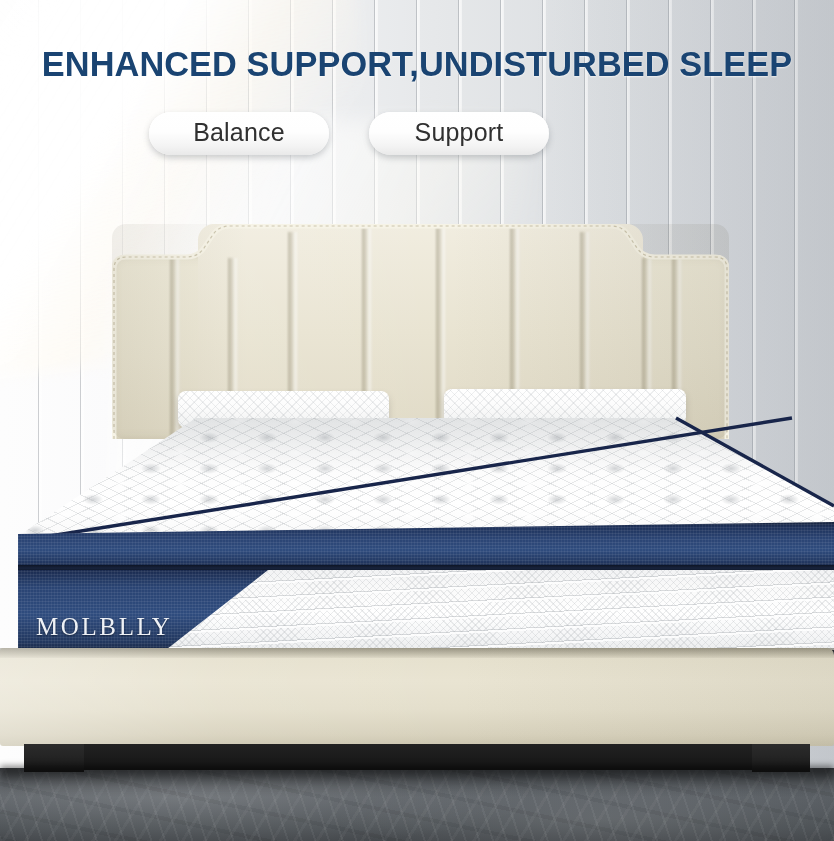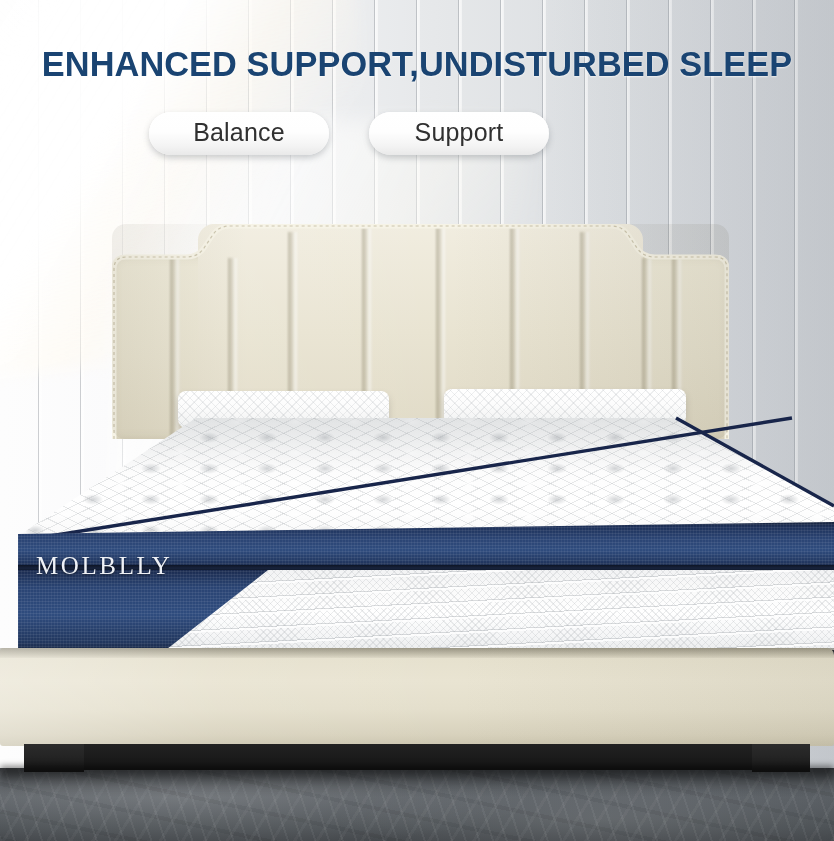--- a/index.html
+++ b/index.html
@@ -235,21 +235,21 @@
   }
   .mat-wedge-tex{
     position:absolute;left:0;top:0;right:0;bottom:0;
     background-image:
       repeating-linear-gradient(0deg,rgba(255,255,255,.07) 0px,rgba(255,255,255,.07) 1px,rgba(0,0,0,0) 1px,rgba(0,0,0,0) 3px),
       repeating-linear-gradient(90deg,rgba(255,255,255,.05) 0px,rgba(255,255,255,.05) 1px,rgba(0,0,0,0) 1px,rgba(0,0,0,0) 3px);
     clip-path:polygon(0 0, 250px 0, 140px 86px, 0 86px);
     pointer-events:none;
   }
   .brand-logo{
-    position:absolute;left:36px;top:552px;
+    position:absolute;left:36px;top:613px;
     color:#eef1f6;
     font-family:"Liberation Serif",serif;
     font-size:25px;
     font-weight:400;
     letter-spacing:2.6px;
     font-variant:small-caps;
     text-shadow:0 1px 2px rgba(0,0,0,.45);
     z-index:8;
     white-space:nowrap;
   }

